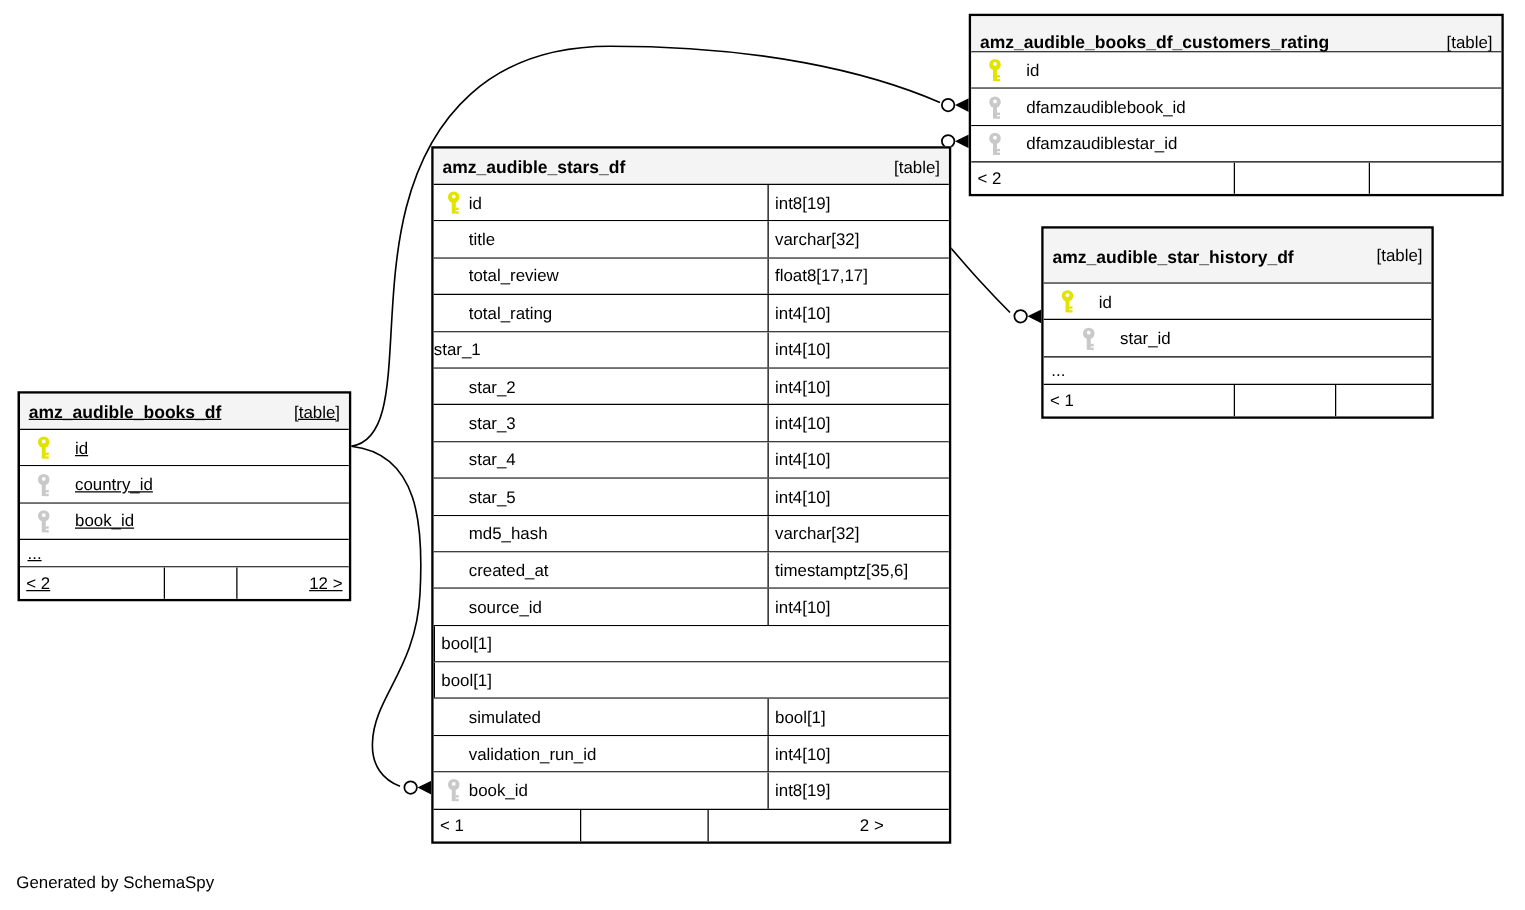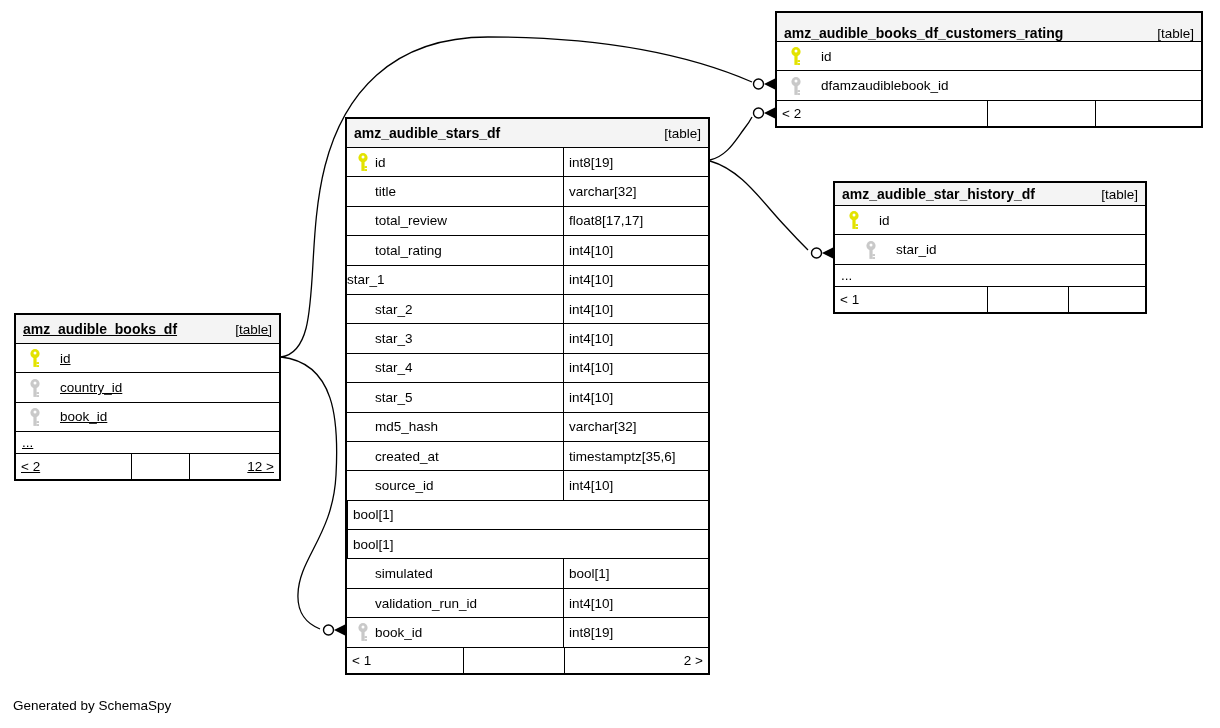--- a/index.html
+++ b/index.html
@@ -110,21 +110,21 @@
           <span class="nm" style="margin-left: 44px;">book_id</span>
         </div>
       </div>
       <div class="row-ellipsis" style="height: 22px;">...</div>
       <div class="tbl-footer" style="height: 25px;">
         <div class="fcell" style="width: 118px;">&lt; 2</div>
         <div class="fcell" style="width: 59px;"></div>
         <div class="fcell right" style="width: 90px;">12 &gt;</div>
       </div>
     </div>
-    <div class="tbl" style="left: 345px; top: 117px; width: 365px;">
+    <div class="tbl" style="left: 345px; top: 117px; width: 416px;">
       <div class="tbl-header" style="height: 29px;">
         <span class="tbl-name">amz_audible_stars_df</span>
         <span class="tbl-tag">[table]</span>
       </div>
       <div class="row" style="height: 29.4px;">
         <div class="cell-name">
           <span class="key-wrap" style="left: 10px;"><svg width="12" height="19" viewBox="0 0 12 19">
               <circle cx="6" cy="5.2" r="4.6" fill="#e3e300"></circle>
               <circle cx="6" cy="4.6" r="1.5" fill="#ffffff"></circle>
               <rect x="4.4" y="9" width="3.2" height="9.4" fill="#e3e300"></rect>
@@ -260,28 +260,40 @@
           <span class="key-wrap" style="left: 13px;"><svg width="12" height="19" viewBox="0 0 12 19">
               <circle cx="6" cy="5.2" r="4.6" fill="#c9c9c9"></circle>
               <circle cx="6" cy="4.6" r="1.5" fill="#ffffff"></circle>
               <rect x="4.4" y="9" width="3.2" height="9.4" fill="#c9c9c9"></rect>
               <rect x="7.4" y="13.6" width="2.6" height="1.9" fill="#c9c9c9"></rect>
               <rect x="7.4" y="16.6" width="2.6" height="1.9" fill="#c9c9c9"></rect>
             </svg></span>
           <span class="nm" style="margin-left: 44px;">dfamzaudiblebook_id</span>
         </div>
       </div>
+      <div class="row" style="height: 29.4px;">
+        <div class="cell-name">
+          <span class="key-wrap" style="left: 13px;"><svg width="12" height="19" viewBox="0 0 12 19">
+              <circle cx="6" cy="5.2" r="4.6" fill="#c9c9c9"></circle>
+              <circle cx="6" cy="4.6" r="1.5" fill="#ffffff"></circle>
+              <rect x="4.4" y="9" width="3.2" height="9.4" fill="#c9c9c9"></rect>
+              <rect x="7.4" y="13.6" width="2.6" height="1.9" fill="#c9c9c9"></rect>
+              <rect x="7.4" y="16.6" width="2.6" height="1.9" fill="#c9c9c9"></rect>
+            </svg></span>
+          <span class="nm" style="margin-left: 44px;">dfamzaudiblestar_id</span>
+        </div>
+      </div>
       <div class="tbl-footer" style="height: 25px;">
         <div class="fcell" style="width: 213px;">&lt; 2</div>
         <div class="fcell" style="width: 109px;"></div>
         <div class="fcell" style="width: 106px;"></div>
       </div>
     </div>
     <div class="tbl" style="left: 833px; top: 181px; width: 314px;">
-      <div class="tbl-header" style="height: 23px;">
+      <div class="tbl-header" style="height: 44px;">
         <span class="tbl-name">amz_audible_star_history_df</span>
         <span class="tbl-tag">[table]</span>
       </div>
       <div class="row" style="height: 29.4px;">
         <div class="cell-name">
           <span class="key-wrap" style="left: 13px;"><svg width="12" height="19" viewBox="0 0 12 19">
               <circle cx="6" cy="5.2" r="4.6" fill="#e3e300"></circle>
               <circle cx="6" cy="4.6" r="1.5" fill="#ffffff"></circle>
               <rect x="4.4" y="9" width="3.2" height="9.4" fill="#e3e300"></rect>
               <rect x="7.4" y="13.6" width="2.6" height="1.9" fill="#e3e300"></rect>

